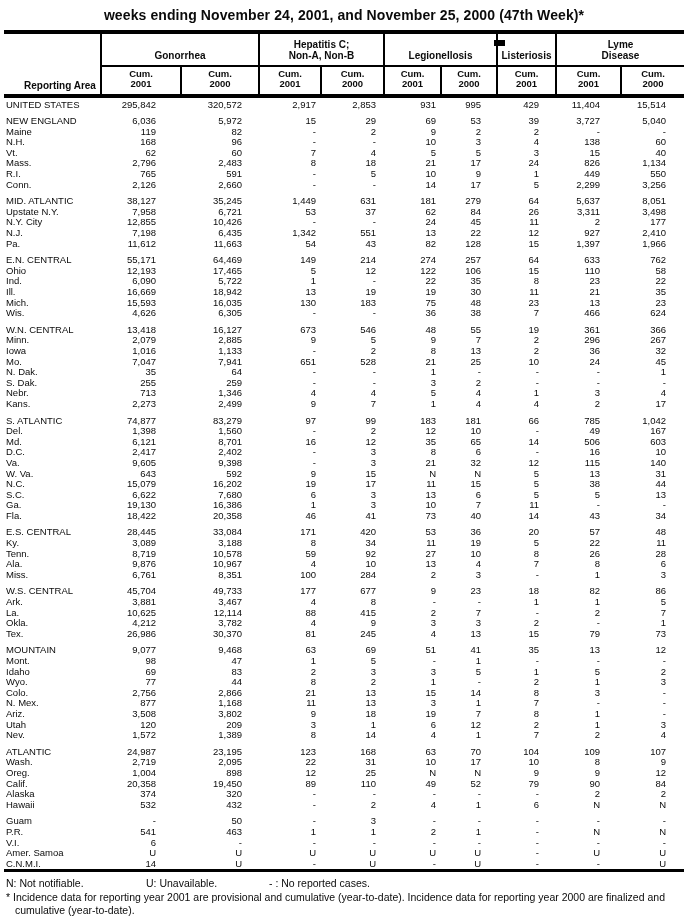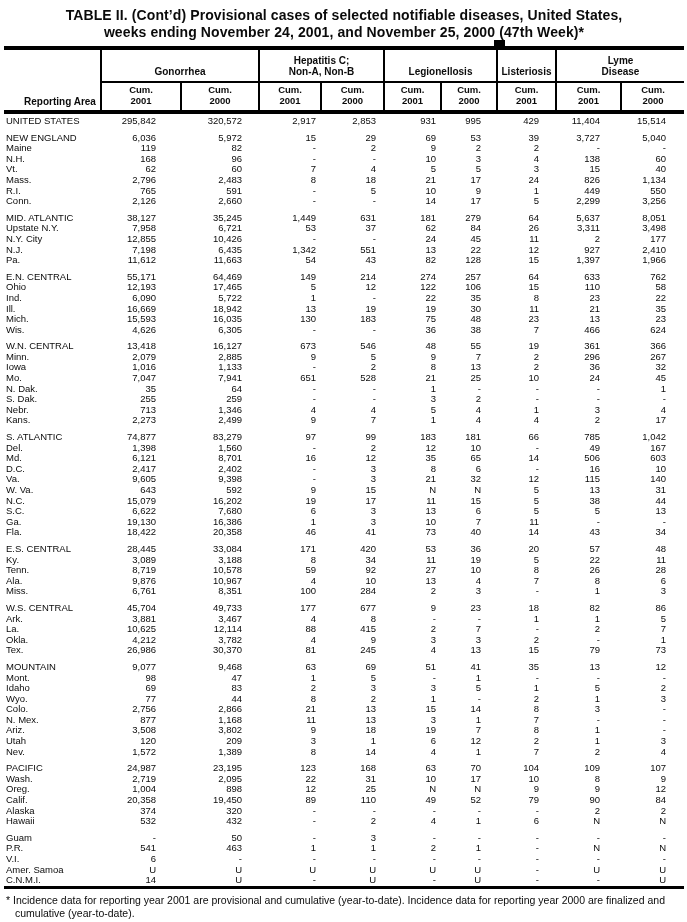--- a/index.html
+++ b/index.html
@@ -106,21 +106,20 @@
   .legend .item1 { display: inline-block; width: 140px; }
   .legend .item2 { display: inline-block; width: 123px; }
   .star-note { padding-left: 9px; text-indent: -9px; }
 </style>
 </head>
 <body>
 
 <div class="page">
 
   <div class="title">
-    <div>TABLE II. (Cont’d) Provisional cases of selected notifiable diseases, United States,</div>
     <div>weeks ending November 24, 2001, and November 25, 2000 (47th Week)*</div>
   </div>
 
   <div class="artifact"></div>
 
   <table>
     <colgroup>
       <col class="c-area">
         <col class="c-g01">
         <col class="c-g00">
@@ -859,21 +858,21 @@
           <td class="num">1,389</td>
           <td class="num">8</td>
           <td class="num">14</td>
           <td class="num">4</td>
           <td class="num">1</td>
           <td class="num">7</td>
           <td class="num">2</td>
           <td class="num">4</td>
         </tr>
         <tr class="gap">
-          <td class="area">PACIFIC</td>
+          <td class="area">ATLANTIC</td>
           <td class="num">24,987</td>
           <td class="num">23,195</td>
           <td class="num">123</td>
           <td class="num">168</td>
           <td class="num">63</td>
           <td class="num">70</td>
           <td class="num">104</td>
           <td class="num">109</td>
           <td class="num">107</td>
         </tr>
@@ -994,16 +993,19 @@
           <td class="num">-</td>
           <td class="num">U</td>
           <td class="num">-</td>
           <td class="num">-</td>
           <td class="num">U</td>
         </tr>
       </tbody>
   </table>
 
   <div class="footnotes">
+    <div class="legend">
+      <span class="item1">N: Not notifiable.</span><span class="item2">U: Unavailable.</span><span>- : No reported cases.</span>
+    </div>
     <div class="star-note">* Incidence data for reporting year 2001 are provisional and cumulative (year-to-date). Incidence data for reporting year 2000 are finalized and cumulative (year-to-date).</div>
   </div>
 
 </div>
 
 </body></html>

